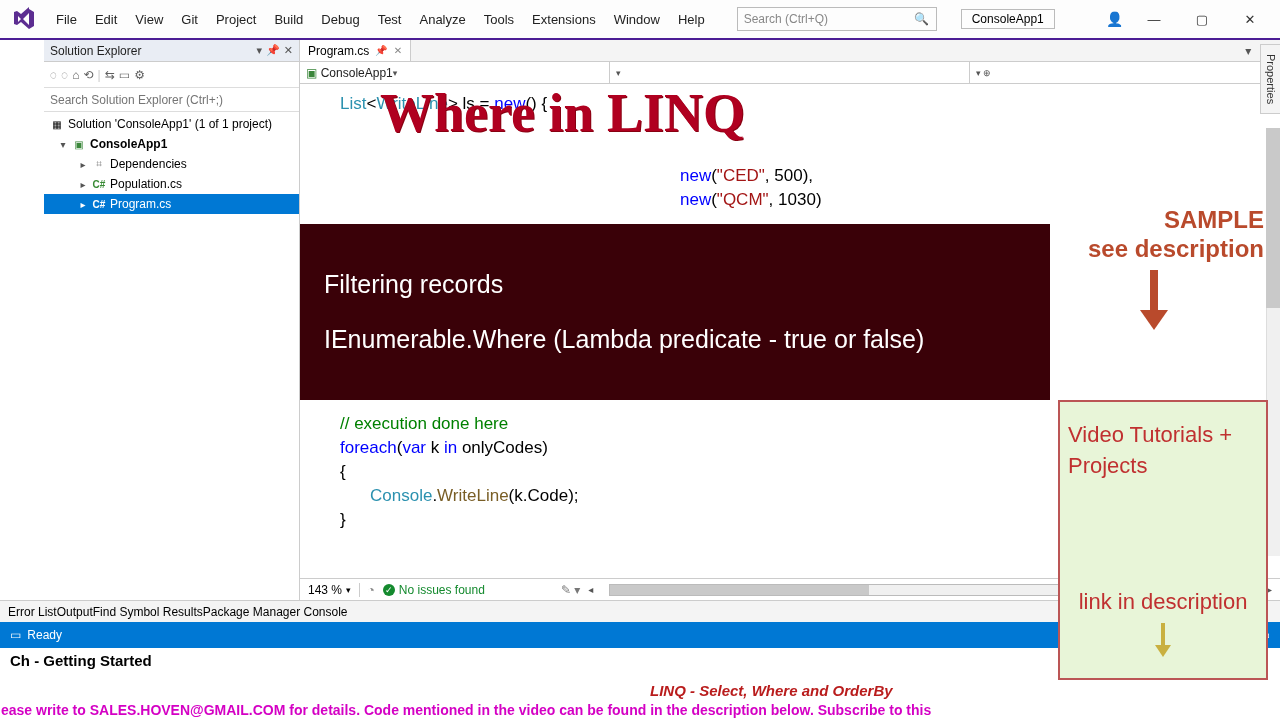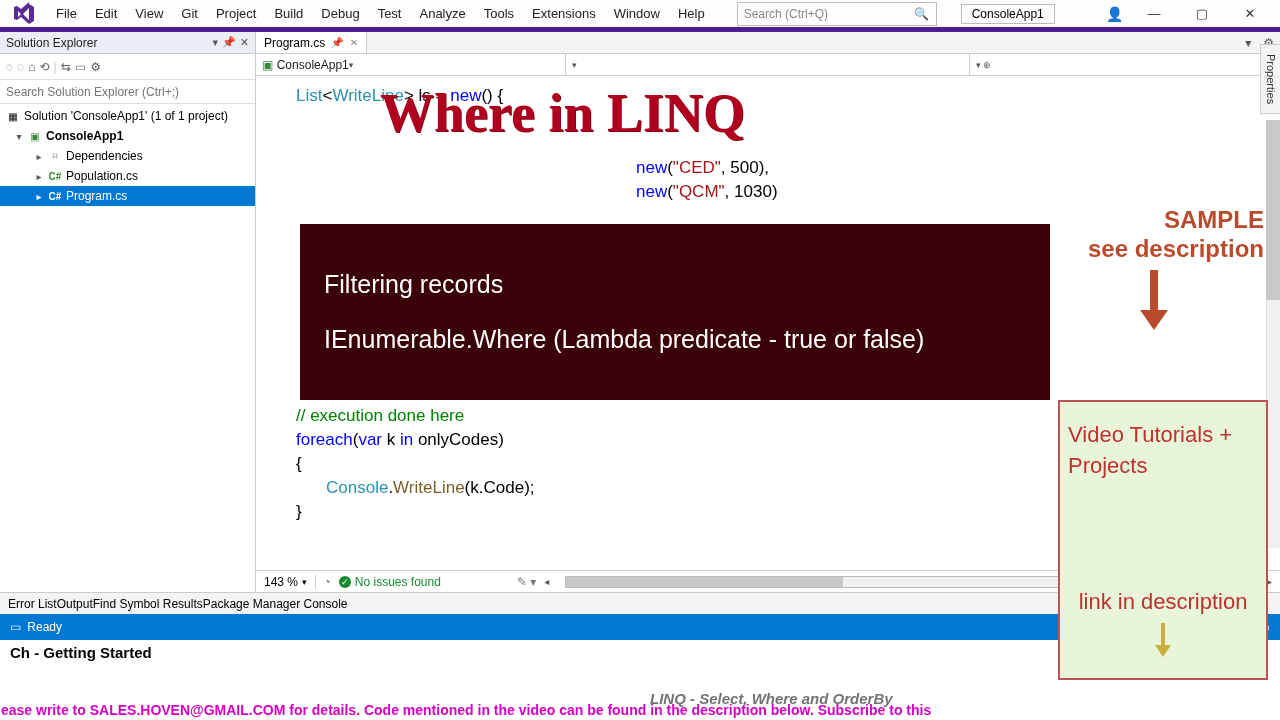--- a/index.html
+++ b/index.html
@@ -1,27 +1,27 @@
 <!DOCTYPE html>
 <html><head>
 <meta charset="utf-8">
 <style>
 * { margin:0; padding:0; box-sizing:border-box; font-family:"Segoe UI",Arial,sans-serif; }
 body { width:1280px; height:720px; background:#fff; overflow:hidden; font-size:12px; position:relative; }
-.titlebar { height:32px; display:flex; align-items:center; padding:0 4px; border-bottom:5px solid #4c1d95; background:#fdfdfd; }
+.titlebar { height:40px; display:flex; align-items:center; padding:0 4px; border-bottom:2px solid #4c1d95; background:#fdfdfd; }
 .vs-logo { width:24px; height:24px; margin:0 8px; }
 .vs-logo svg{width:24px;height:24px;}
 .menu { display:flex; gap:2px; margin-left:4px; }
 .menu-item { padding:4px 8px; font-size:13px; color:#222; cursor:default; }
 .search-box { margin-left:24px; width:200px; height:24px; border:1px solid #bbb; padding:0 6px; display:flex; align-items:center; color:#888; font-size:12px; position:relative; }
 .search-box .mag{position:absolute;right:6px;top:4px;}
 .window-title-pill { margin-left:24px; border:1px solid #bbb; padding:2px 10px; font-size:12px;}
 .titlebar-right { margin-left:auto; display:flex; align-items:center; gap:12px; padding-right:8px;}
 .win-btn { width:36px; height:28px; display:flex; align-items:center; justify-content:center; font-size:13px; color:#333;}
-.main { display:flex; height:560px; }
+.main { display:flex; height:560px;padding-left:44px; }
 .sidebar { width:256px; border-right:1px solid #ccc; display:flex; flex-direction:column; background:#f8f8f8; }
 .se-header { height:22px; background:#e9edf4; border-bottom:1px solid #ccc; display:flex; align-items:center; padding:0 6px; font-size:12px; color:#222; }
 .se-header .title{font-weight:normal;}
 .se-header .tools{margin-left:auto; display:flex; gap:4px; align-items:center;}
 .se-toolbar { height:26px; display:flex; align-items:center; gap:4px; padding:0 6px; border-bottom:1px solid #ddd; background:#fff;}
 .se-toolbar span{color:#606060;font-size:12px;}
 .se-search { height:24px; border-bottom:1px solid #ddd; display:flex; align-items:center; padding:0 6px; background:#fff;}
 .se-search input{border:none;outline:none;font-size:12px;width:100%;color:#888;}
 .tree { flex:1; background:#fff; font-size:12px; overflow:hidden; padding-top:2px;}
 .tree-row { display:flex; align-items:center; height:20px; padding-left:6px; gap:4px; white-space:nowrap;}
@@ -65,21 +65,21 @@
 .status-strip .noissues .dot{width:12px;height:12px;border-radius:50%;background:#148a2e;display:inline-flex;align-items:center;justify-content:center;color:#fff;font-size:9px;}
 .status-strip .sep{width:1px;height:14px;background:#ccc;}
 .hscroll{flex:1;height:12px;border:1px solid #bbb;background:#f0f0f0;position:relative;margin-left:8px;}
 .hscroll .thumb{position:absolute;left:0;top:0;height:100%;width:40%;background:#c9c9c9;}
 .toolwin-tabs { height:22px; display:flex; align-items:center; gap:0; padding:0 8px; font-size:12px; background:#f4f4f4; border-top:1px solid #ccc;}
 .blue-bar { height:26px; background:#0078d4; color:#fff; display:flex; align-items:center; padding:0 10px; font-size:12px;}
 .blue-bar .ready{display:flex;align-items:center;gap:6px;}
 .blue-bar .right{margin-left:auto;display:flex;align-items:center;gap:8px;}
 .banner-area{height:70px;background:#fff;}
 .banner-title{padding:4px 10px 0 10px;font-weight:bold;font-size:15px;}
-.banner-mid{position:absolute;top:682px;left:650px;font-style:italic;font-weight:bold;font-size:15px;color:#737373;margin-top:8px;}
+.banner-mid{position:absolute;top:682px;left:650px;font-style:italic;font-weight:bold;font-size:15px;color:#b91c1c;}
 .banner-bot{position:absolute;bottom:0;left:0;right:0;color:#d400c4;font-size:14px;font-weight:bold;padding:2px 0 2px 1px;white-space:nowrap;}
 .prop-tab{position:absolute;right:0;top:44px;width:20px;height:70px;border:1px solid #ccc;border-right:none;background:#f4f4f4;writing-mode:vertical-rl;text-orientation:mixed;font-size:11px;display:flex;align-items:center;justify-content:center;color:#333;}
 .sb-track{position:absolute;right:0;top:44px;bottom:22px;width:14px;background:#f0f0f0;border-left:1px solid #ddd;}
 .sb-thumb{position:absolute;right:0;top:44px;width:14px;height:180px;background:#c9c9c9;}
 .pin-ico{color:#555;font-size:11px;}
 </style>
 </head>
 <body>
 
 <div class="titlebar">

